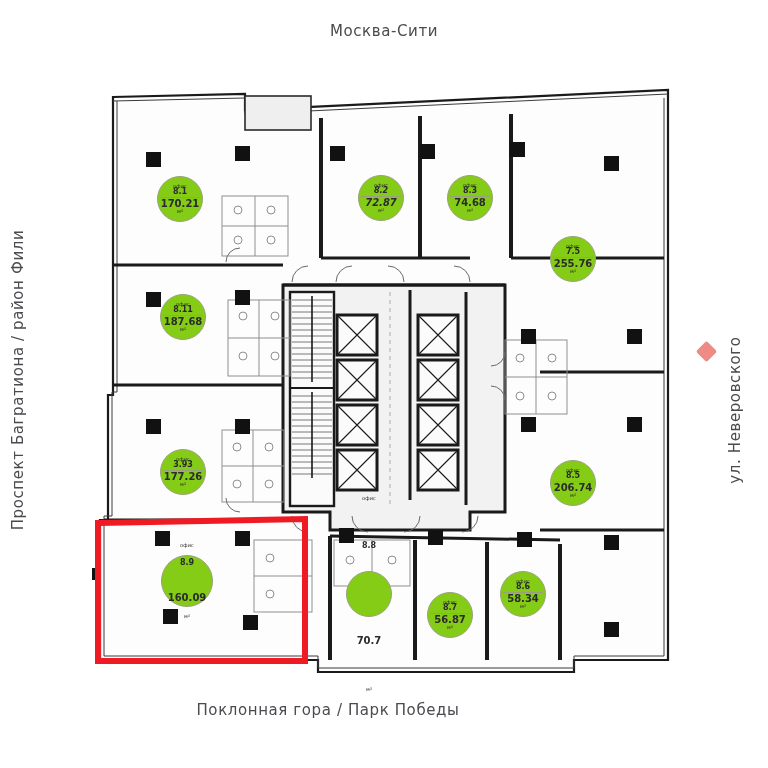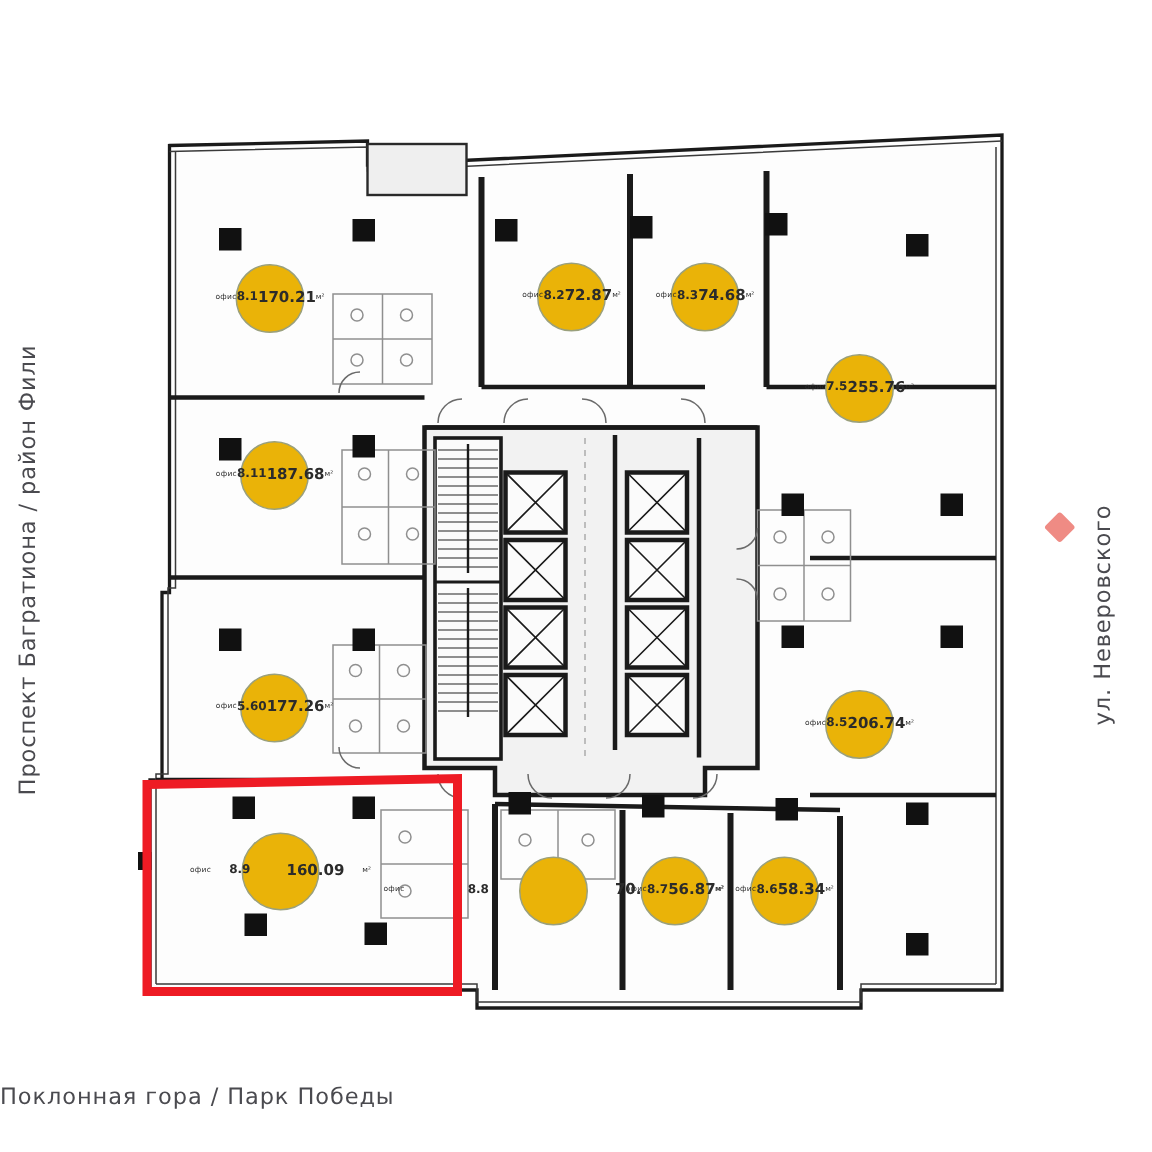--- a/index.html
+++ b/index.html
@@ -32,23 +32,24 @@
     white-space: nowrap;
     font-weight: 400;
   }
   #label-top {
     top: 22px;
     left: 0;
     width: 768px;
     text-align: center;
   }
   #label-bottom {
-    top: 722px;
+    top: 701px;
     left: 0;
     width: 656px;
+    text-align: center;
   }
   #label-left {
     left: 18px;
     top: 380px;
     transform: translate(-50%, -50%) rotate(-90deg);
     transform-origin: center center;
   }
   #label-right {
     left: 735px;
     top: 410px;
@@ -73,25 +74,25 @@
     left: 0;
     top: 0;
   }
 
   
   .office-badge {
     position: absolute;
     width: 46px;
     height: 46px;
     border-radius: 50%;
-    background: #eab308;
+    background: #84cc16;
     border: 1px solid #9aa07c;
     box-sizing: border-box;
     display: flex;
-    flex-direction: row;
+    flex-direction: column;
     align-items: center;
     justify-content: center;
     line-height: 1.02;
     color: #2b2b2b;
     transform: translate(-50%, -50%);
   }
   .office-badge .ob-kind {
     font-size: 5px;
     letter-spacing: 0.2px;
   }
@@ -352,21 +353,21 @@
 
 
   <div id="badges">
       <div class="office-badge" style="left: 180px; top: 199px;">
         <div class="ob-kind">офис</div>
         <div class="ob-num">8.1</div>
         <div class="ob-rule"></div>
         <div class="ob-area">170.21</div>
         <div class="ob-unit">м²</div>
       </div>
-      <div class="office-badge" style="left: 381px; top: 198px;">
+      <div class="office-badge" style="left: 381px; top: 198px; font-style: italic;">
         <div class="ob-kind">офис</div>
         <div class="ob-num">8.2</div>
         <div class="ob-rule"></div>
         <div class="ob-area">72.87</div>
         <div class="ob-unit">м²</div>
       </div>
       <div class="office-badge" style="left: 470px; top: 198px;">
         <div class="ob-kind">офис</div>
         <div class="ob-num">8.3</div>
         <div class="ob-rule"></div>
@@ -382,21 +383,21 @@
       </div>
       <div class="office-badge" style="left: 183px; top: 317px;">
         <div class="ob-kind">офис</div>
         <div class="ob-num">8.11</div>
         <div class="ob-rule"></div>
         <div class="ob-area">187.68</div>
         <div class="ob-unit">м²</div>
       </div>
       <div class="office-badge" style="left: 183px; top: 472px;">
         <div class="ob-kind">офис</div>
-        <div class="ob-num">5.60</div>
+        <div class="ob-num">3.93</div>
         <div class="ob-rule"></div>
         <div class="ob-area">177.26</div>
         <div class="ob-unit">м²</div>
       </div>
       <div class="office-badge" style="left: 573px; top: 483px;">
         <div class="ob-kind">офис</div>
         <div class="ob-num">8.5</div>
         <div class="ob-rule"></div>
         <div class="ob-area">206.74</div>
         <div class="ob-unit">м²</div>
@@ -408,36 +409,37 @@
         <div class="ob-area">160.09</div>
         <div class="ob-unit">м²</div>
       </div>
       <div class="office-badge" style="left: 369px; top: 594px; gap: 42px;">
         <div class="ob-kind">офис</div>
         <div class="ob-num">8.8</div>
         <div class="ob-rule"></div>
         <div class="ob-area">70.7</div>
         <div class="ob-unit">м²</div>
       </div>
-      <div class="office-badge" style="left: 450px; top: 594px;">
+      <div class="office-badge" style="left: 450px; top: 615px;">
         <div class="ob-kind">офис</div>
         <div class="ob-num">8.7</div>
         <div class="ob-rule"></div>
         <div class="ob-area">56.87</div>
         <div class="ob-unit">м²</div>
       </div>
       <div class="office-badge" style="left: 523px; top: 594px;">
         <div class="ob-kind">офис</div>
         <div class="ob-num">8.6</div>
         <div class="ob-rule"></div>
         <div class="ob-area">58.34</div>
         <div class="ob-unit">м²</div>
       </div>
     </div>
 
+  <div class="edge-label" id="label-top">Москва-Сити</div>
 
   <div class="edge-label" id="label-bottom">Поклонная гора / Парк Победы</div>
 
   <div class="edge-label" id="label-left">Проспект Багратиона / район Фили</div>
 
   <div class="edge-label" id="label-right">ул. Неверовского</div>
 
   <div id="poi-marker" style="background: rgb(239, 139, 132);"></div>
 
 </div>

